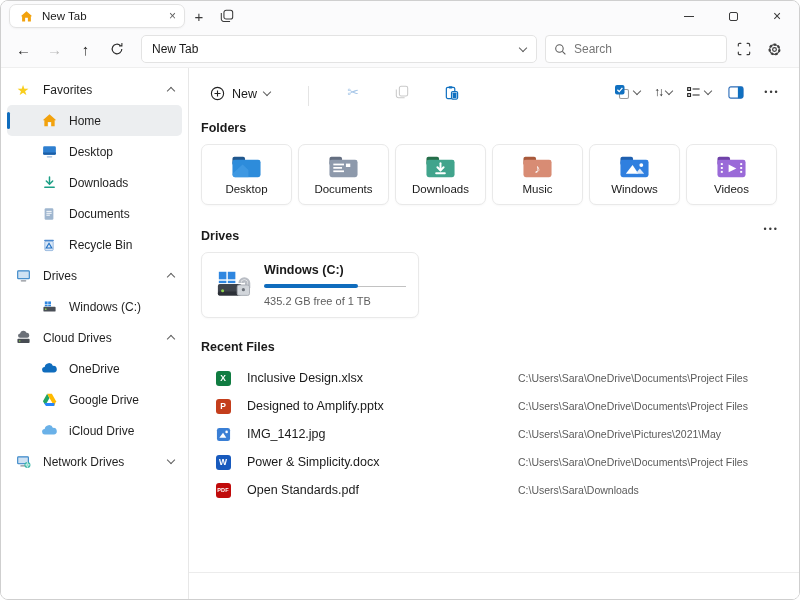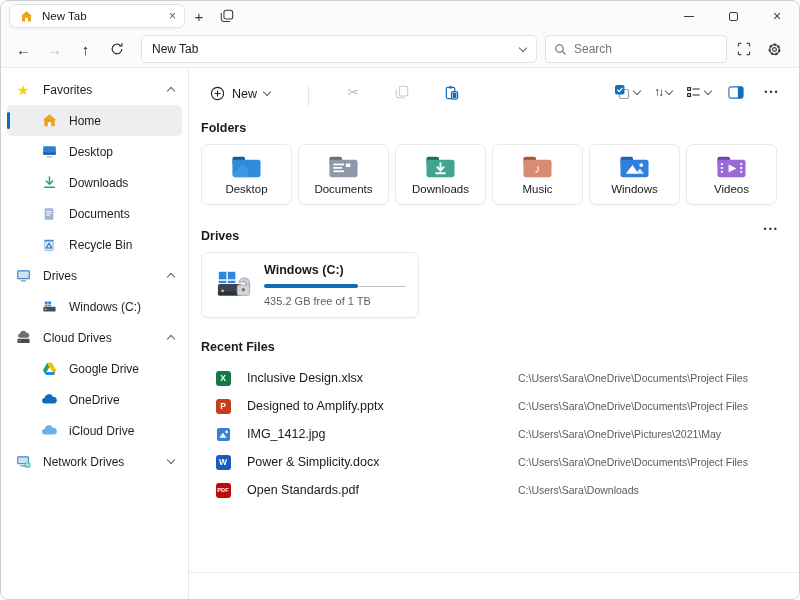--- a/index.html
+++ b/index.html
@@ -286,36 +286,36 @@
               <rect x="1.5" y="9.4" width="13" height="4.4" rx="1" fill="#474c53"></rect>
               <circle cx="4" cy="11.6" r=".8" fill="#8fd14f"></circle>
             </svg>
         </span>
         <span class="slbl">Cloud Drives</span>
         <span class="chev up"></span>
       </div>
 
       <div class="srow child">
         <span class="icon16">
+          <svg width="16" height="16" viewBox="0 0 16 16">
+              <path d="M12.9 11.5 H4.1 a2.8 2.8 0 0 1-.4-5.6 A4.3 4.3 0 0 1 12 4.9 a3.3 3.3 0 0 1 .9 6.6z" fill="#0f6cbd"></path>
+            </svg>
+        </span>
+        <span class="slbl">OneDrive</span>
+      </div>
+
+      <div class="srow child">
+        <span class="icon16">
           <svg width="15" height="15" viewBox="0 0 16 16">
               <polygon points="5.5,1.8 8,6.4 3.6,14 1,9.9" fill="#21a464"></polygon>
               <polygon points="10.5,1.8 5.5,1.8 8,6.4 13,15 15,9.9" fill="#ffba00"></polygon>
               <polygon points="3.6,14 2.6,11.8 13.3,11.8 13,15 4.4,15" fill="#2684fc"></polygon>
             </svg>
         </span>
         <span class="slbl">Google Drive</span>
-      </div>
-
-      <div class="srow child">
-        <span class="icon16">
-          <svg width="16" height="16" viewBox="0 0 16 16">
-              <path d="M12.9 11.5 H4.1 a2.8 2.8 0 0 1-.4-5.6 A4.3 4.3 0 0 1 12 4.9 a3.3 3.3 0 0 1 .9 6.6z" fill="#0f6cbd"></path>
-            </svg>
-        </span>
-        <span class="slbl">OneDrive</span>
       </div>
 
       <div class="srow child">
         <span class="icon16">
           <svg width="16" height="16" viewBox="0 0 16 16">
               <path d="M12.9 11.5 H4.1 a2.8 2.8 0 0 1-.4-5.6 A4.3 4.3 0 0 1 12 4.9 a3.3 3.3 0 0 1 .9 6.6z" fill="#6ab1e8"></path>
             </svg>
         </span>
         <span class="slbl">iCloud Drive</span>
       </div>

